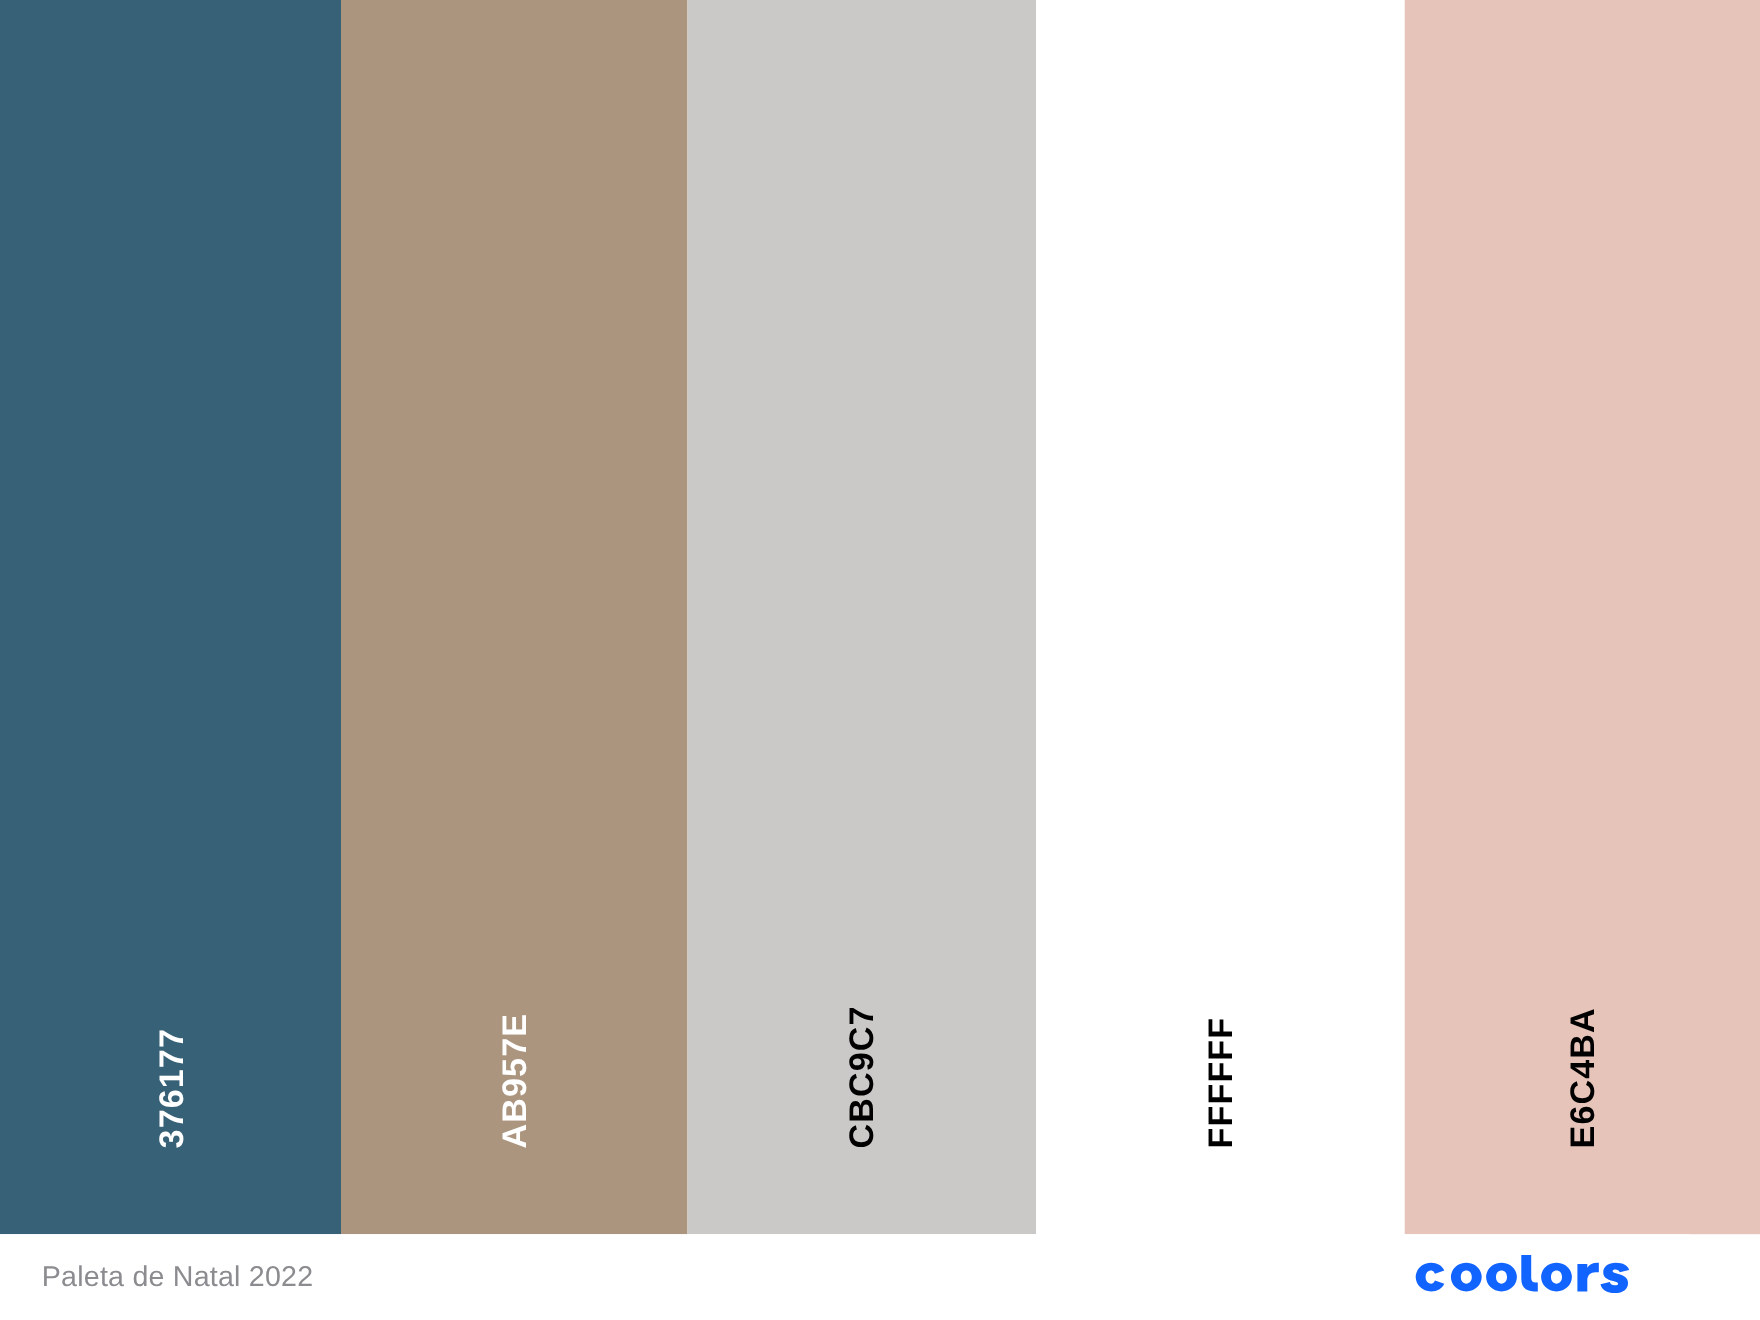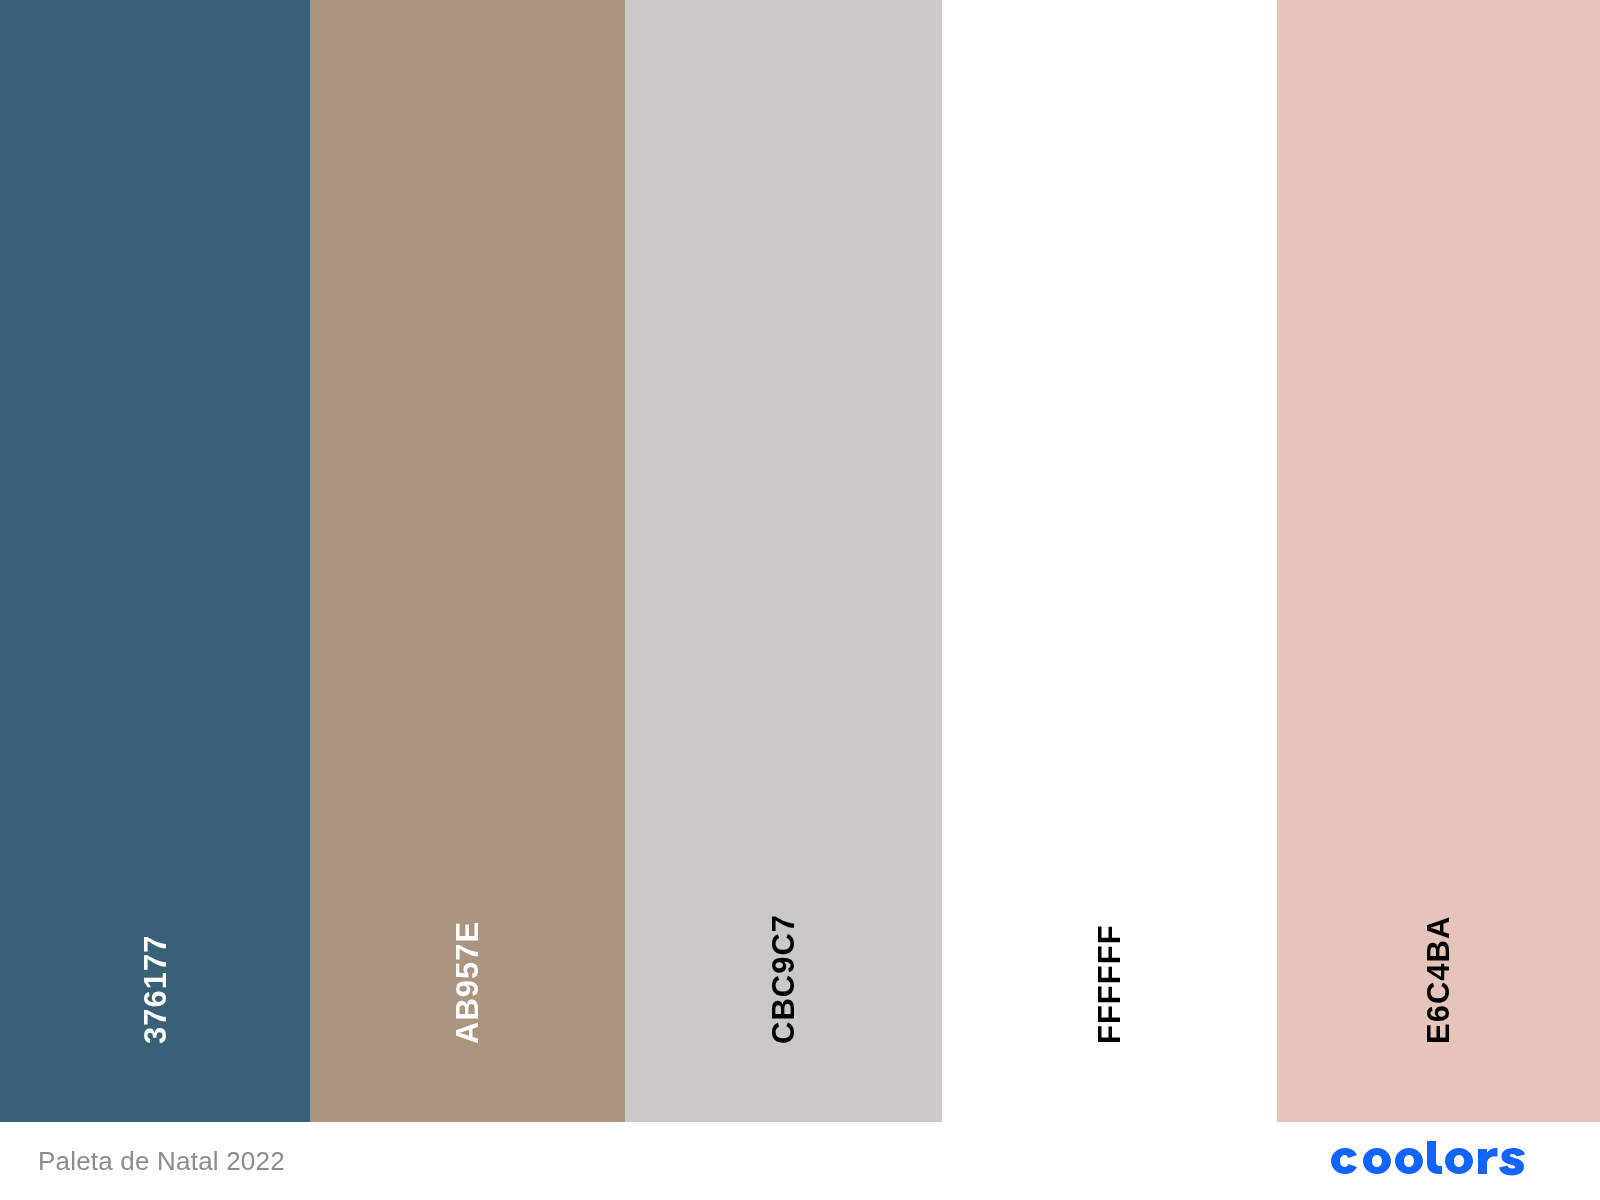--- a/index.html
+++ b/index.html
@@ -61,21 +61,20 @@
   }
 
   
   #footer-bar {
     position: absolute;
     left: 0;
     top: 1122px;
     width: 1536px;
     height: 78px;
     background: #ffffff;
-    padding-left: 44px;
   }
 
   #palette-caption {
     position: absolute;
     left: 38px;
     top: 50%;
     transform: translateY(-50%);
     font-family: "Liberation Sans", sans-serif;
     font-size: 26px;
     font-weight: normal;

